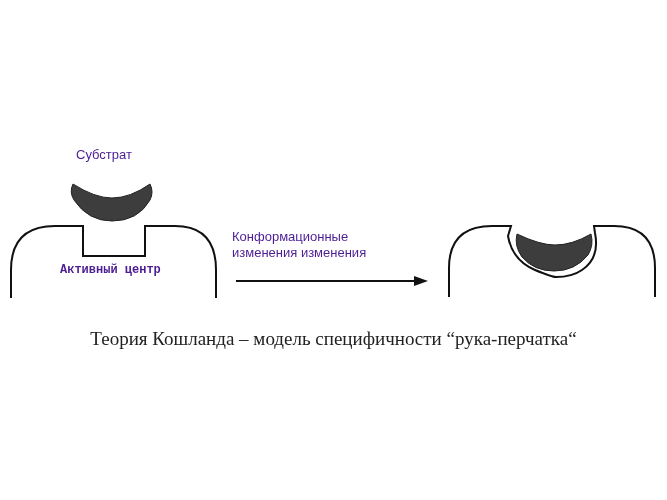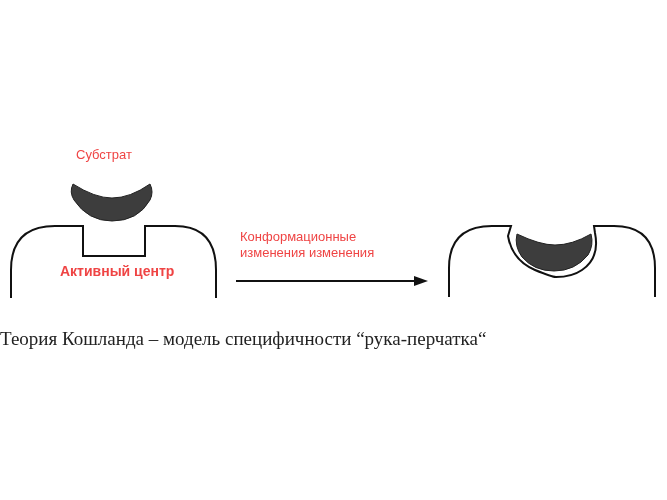--- a/index.html
+++ b/index.html
@@ -1,30 +1,30 @@
 <!DOCTYPE html>
 <html><head>
   <meta charset="utf-8">
   <style>
     html, body { margin: 0; padding: 0; background: #ffffff; }
     body { width: 667px; height: 500px; position: relative; overflow: hidden; }
     .canvas { position: absolute; left: 0; top: 0; width: 667px; height: 500px; }
     .label-sans {
       position: absolute;
       font-family: "Liberation Sans", sans-serif;
-      color: #ef4444;
+      color: #4c1d95;
       white-space: nowrap;
     }
     .substrate-label { left: 76px; top: 147px; font-size: 13px; }
-    .active-label { left: 60px; top: 263px; font-size: 14px; font-weight: bold; }
-    .arrow-label { left: 240px; top: 229px; font-size: 13px; line-height: 16px; }
+    .active-label { left: 60px; top: 263px; font-size: 12px; font-weight: bold; font-family: Liberation Mono, monospace; }
+    .arrow-label { left: 232px; top: 229px; font-size: 13px; line-height: 16px; }
     .caption {
       position: absolute;
       left: 0; width: 667px; top: 328px;
-      text-align: left;
+      text-align: center;
       font-family: "Liberation Serif", serif;
       font-size: 19px;
       color: #222;
       white-space: nowrap;
     }
   </style>
 </head>
 <body>
 
 <svg class="canvas" viewBox="0 0 667 500" xmlns="http://www.w3.org/2000/svg">

